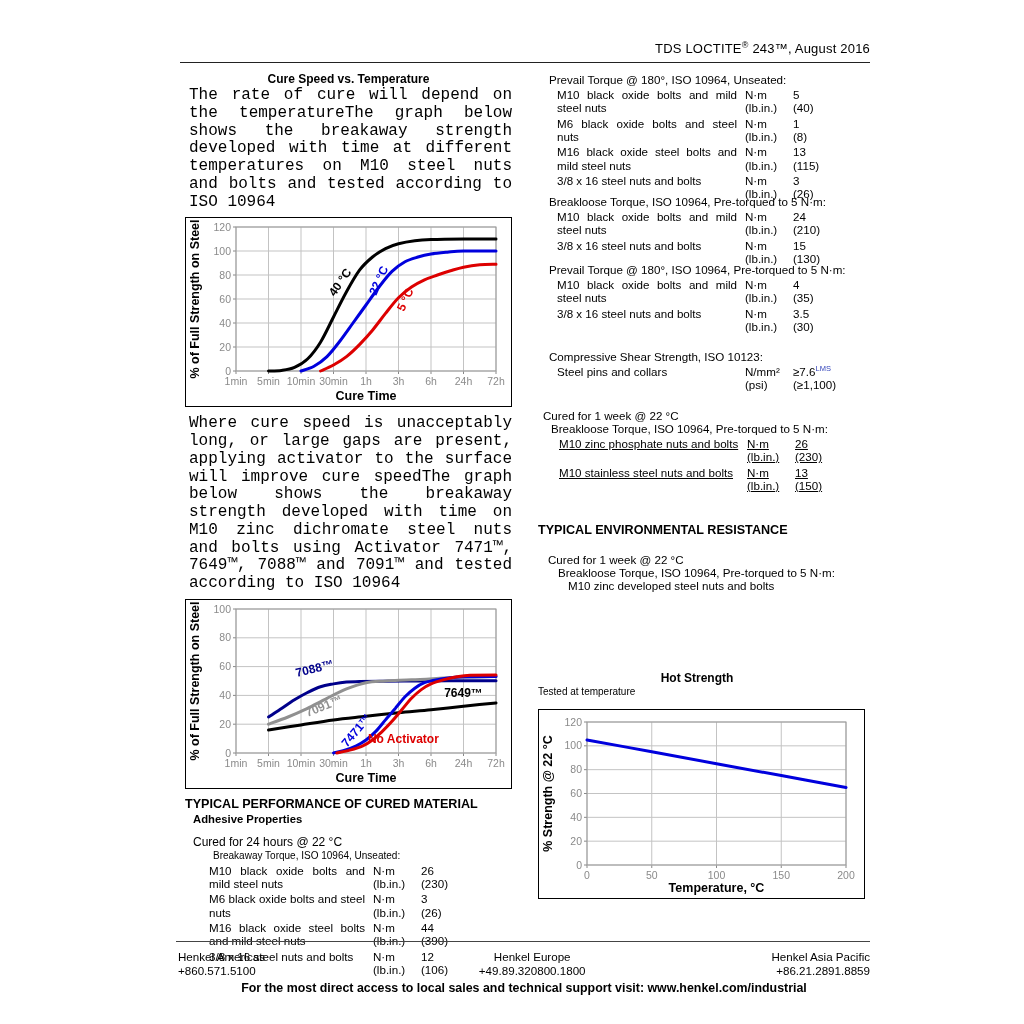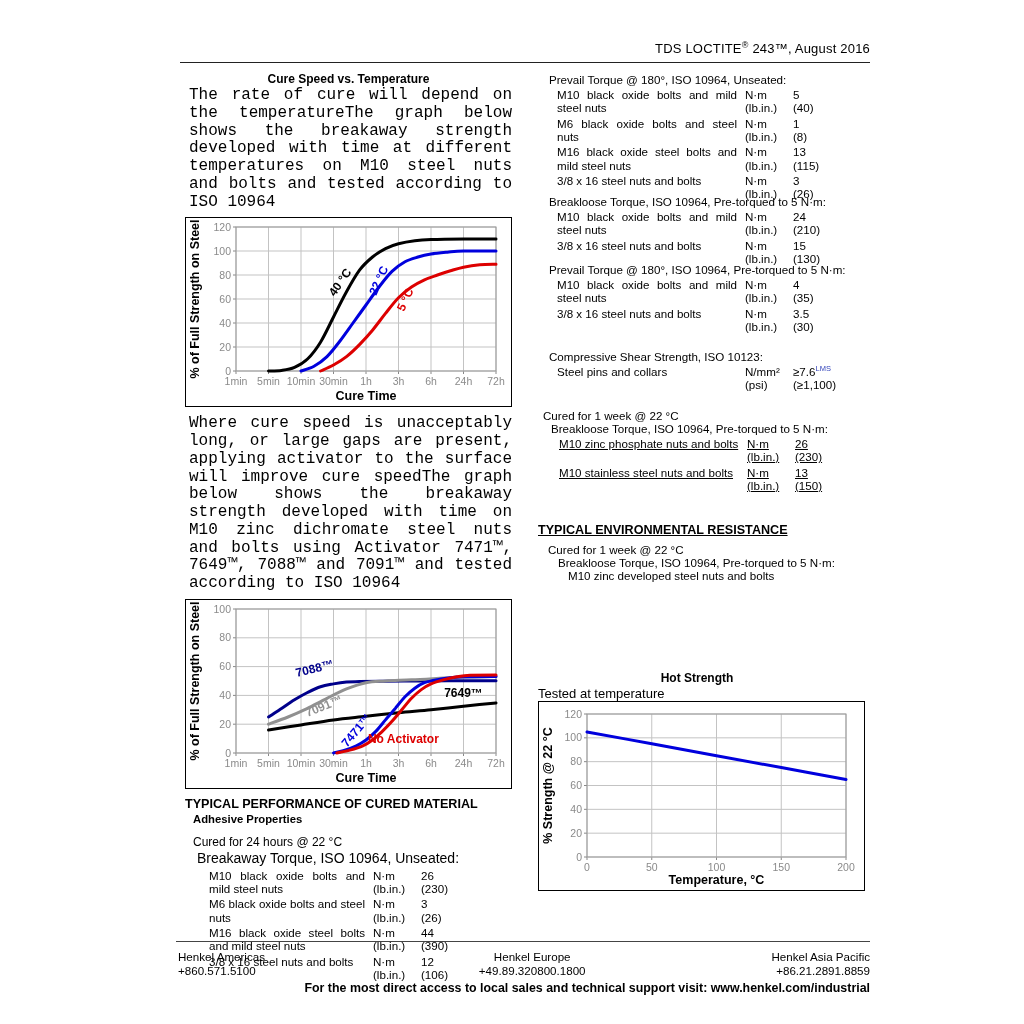--- a/index.html
+++ b/index.html
@@ -38,29 +38,29 @@
   
   .rsec{position:absolute;left:11px;width:318px;font-size:11.6px;}
   .indent1{padding-left:8px;}
   .env-line1{padding-left:10px;}
   .env-line2{padding-left:20px;}
   .env-line3{padding-left:30px;}
 
   
   .perf-sub{font-size:11.3px;font-weight:bold;margin:2px 0 10px 8px;}
   .perf-cured{font-size:12px;margin:0 0 1px 8px;}
-  .perf-ghead{font-size:14px;margin:0 0 3px 12px;}
+  .perf-ghead{font-size:10px;margin:0 0 3px 28px;}
   .perf-table{margin-left:24px;}
 
   
   .footer-rule{position:absolute;left:176px;top:941px;width:694px;border-top:1.5px solid #444;}
   .footer{position:absolute;left:178px;top:950px;width:692px;display:flex;justify-content:space-between;font-size:11.6px;line-height:1.22;}
   .fcol.center{text-align:center;margin-left:28px;}
   .fcol.right{text-align:right;}
-  .support{position:absolute;left:178px;top:981px;width:692px;text-align:right;font-weight:bold;font-size:12.4px;}
+  .support{position:absolute;left:178px;top:981px;width:692px;text-align:center;font-weight:bold;font-size:12.4px;}
 </style>
 </head>
 <body>
 
 <div class="page">
 
   <div class="hdr-title"><span>TDS LOCTITE</span><sup>®</sup><span> 243™,  August 2016</span></div>
   <div class="hdr-rule"></div>
 
   <div class="col-left">
@@ -394,29 +394,29 @@
             </div>
             <div class="tvals">
               <div>13</div>
               <div>(150)</div>
             </div>
           </div>
         </div>
     </div>
 
     <div class="rsec" style="top:453px;left:0;">
-      <div class="big-h" style="margin-bottom:6px;text-decoration:underline;">TYPICAL ENVIRONMENTAL  RESISTANCE</div>
+      <div class="big-h" style="margin-bottom:16px;">TYPICAL ENVIRONMENTAL  RESISTANCE</div>
       <div class="env-line1">Cured for 1  week @ 22 °C</div>
       <div class="env-line2">Breakloose Torque, ISO 10964, Pre-torqued to 5 N·m:</div>
       <div class="env-line3">M10 zinc developed steel nuts and bolts</div>
     </div>
 
     <div class="rsec" style="top:601px;left:0;">
       <div class="sec-h">Hot Strength</div>
-      <div style="font-size:13px;margin-bottom:0;">Tested at temperature</div>
+      <div style="font-size:10px;margin-bottom:12px;">Tested at temperature</div>
       <div class="chartbox" style="width:325px;">
         <svg width="322" height="188" viewBox="0 0 322 188">
             <line x1="48" y1="12" x2="48" y2="155" stroke="#c3c3c3" stroke-width="1"></line>
             <line x1="48" y1="155" x2="48" y2="158" stroke="#888" stroke-width="1"></line>
             <text class="tick" x="48" y="169" text-anchor="middle">0</text>
             <line x1="112.75" y1="12" x2="112.75" y2="155" stroke="#c3c3c3" stroke-width="1"></line>
             <line x1="112.75" y1="155" x2="112.75" y2="158" stroke="#888" stroke-width="1"></line>
             <text class="tick" x="112.75" y="169" text-anchor="middle">50</text>
             <line x1="177.5" y1="12" x2="177.5" y2="155" stroke="#c3c3c3" stroke-width="1"></line>
             <line x1="177.5" y1="155" x2="177.5" y2="158" stroke="#888" stroke-width="1"></line>

